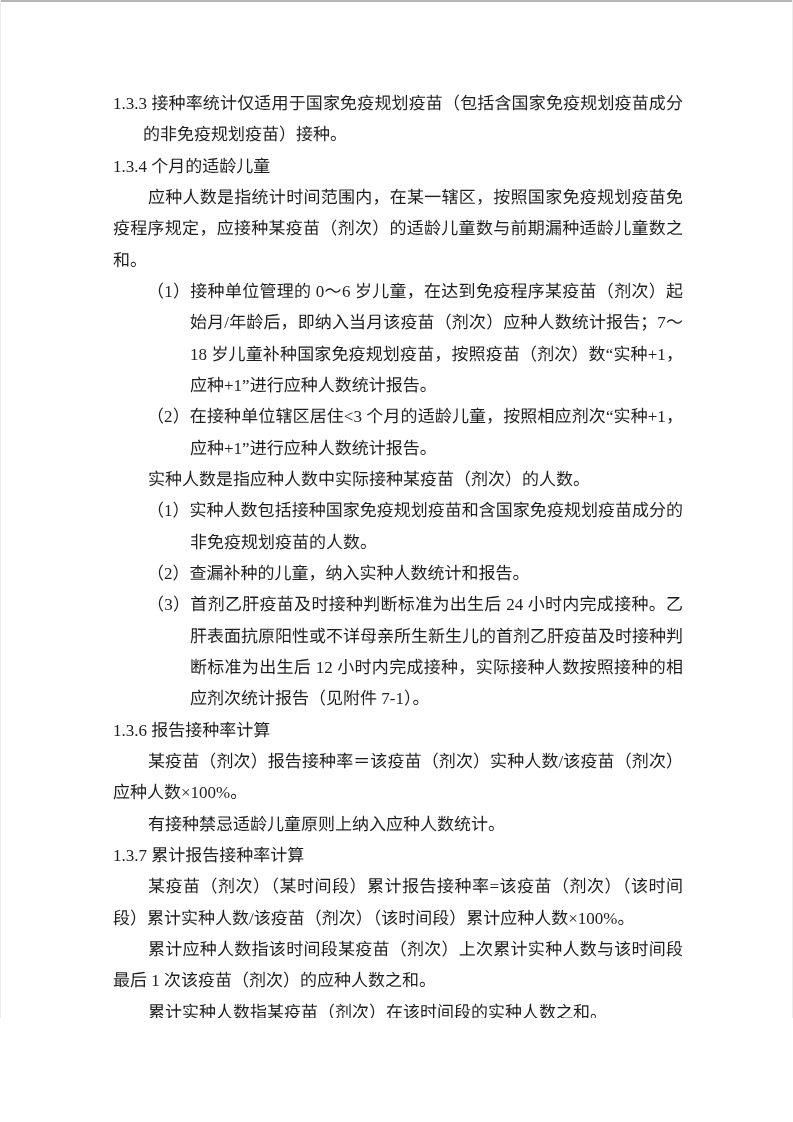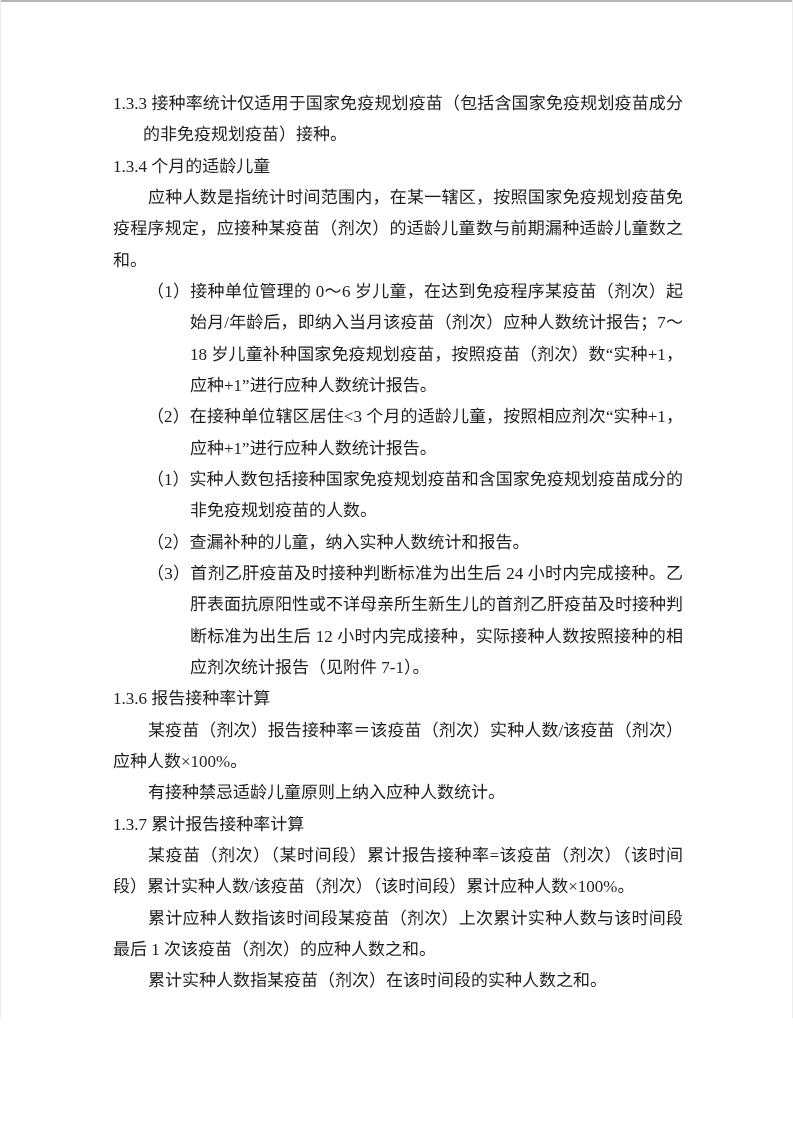--- a/index.html
+++ b/index.html
@@ -75,20 +75,21 @@
   <div class="edge-top"></div>
   <div class="edge-left"></div>
   <div class="edge-right"></div>
 
   <div class="doc-body" id="doc-body">
       <p class="para heading-hanging">1.3.3 接种率统计仅适用于国家免疫规划疫苗（包括含国家免疫规划疫苗成分的非免疫规划疫苗）接种。</p>
       <p class="para heading">1.3.4 个月的适龄儿童</p>
       <p class="para body">应种人数是指统计时间范围内，在某一辖区，按照国家免疫规划疫苗免疫程序规定，应接种某疫苗（剂次）的适龄儿童数与前期漏种适龄儿童数之和。</p>
       <p class="para list">（1）接种单位管理的 0～6 岁儿童，在达到免疫程序某疫苗（剂次）起始月/年龄后，即纳入当月该疫苗（剂次）应种人数统计报告；7～18 岁儿童补种国家免疫规划疫苗，按照疫苗（剂次）数“实种+1，应种+1”进行应种人数统计报告。</p>
       <p class="para list">（2）在接种单位辖区居住&lt;3 个月的适龄儿童，按照相应剂次“实种+1，应种+1”进行应种人数统计报告。</p>
+      <p class="para body">实种人数是指应种人数中实际接种某疫苗（剂次）的人数。</p>
       <p class="para list">（1）实种人数包括接种国家免疫规划疫苗和含国家免疫规划疫苗成分的非免疫规划疫苗的人数。</p>
       <p class="para list">（2）查漏补种的儿童，纳入实种人数统计和报告。</p>
       <p class="para list">（3）首剂乙肝疫苗及时接种判断标准为出生后 24 小时内完成接种。乙肝表面抗原阳性或不详母亲所生新生儿的首剂乙肝疫苗及时接种判断标准为出生后 12 小时内完成接种，实际接种人数按照接种的相应剂次统计报告（见附件 7-1）。</p>
       <p class="para heading">1.3.6 报告接种率计算</p>
       <p class="para body">某疫苗（剂次）报告接种率＝该疫苗（剂次）实种人数/该疫苗（剂次）应种人数×100%。</p>
       <p class="para body">有接种禁忌适龄儿童原则上纳入应种人数统计。</p>
       <p class="para heading">1.3.7 累计报告接种率计算</p>
       <p class="para body">某疫苗（剂次）（某时间段）累计报告接种率=该疫苗（剂次）（该时间段）累计实种人数/该疫苗（剂次）（该时间段）累计应种人数×100%。</p>
       <p class="para body">累计应种人数指该时间段某疫苗（剂次）上次累计实种人数与该时间段最后 1 次该疫苗（剂次）的应种人数之和。</p>
       <p class="para body">累计实种人数指某疫苗（剂次）在该时间段的实种人数之和。</p>

